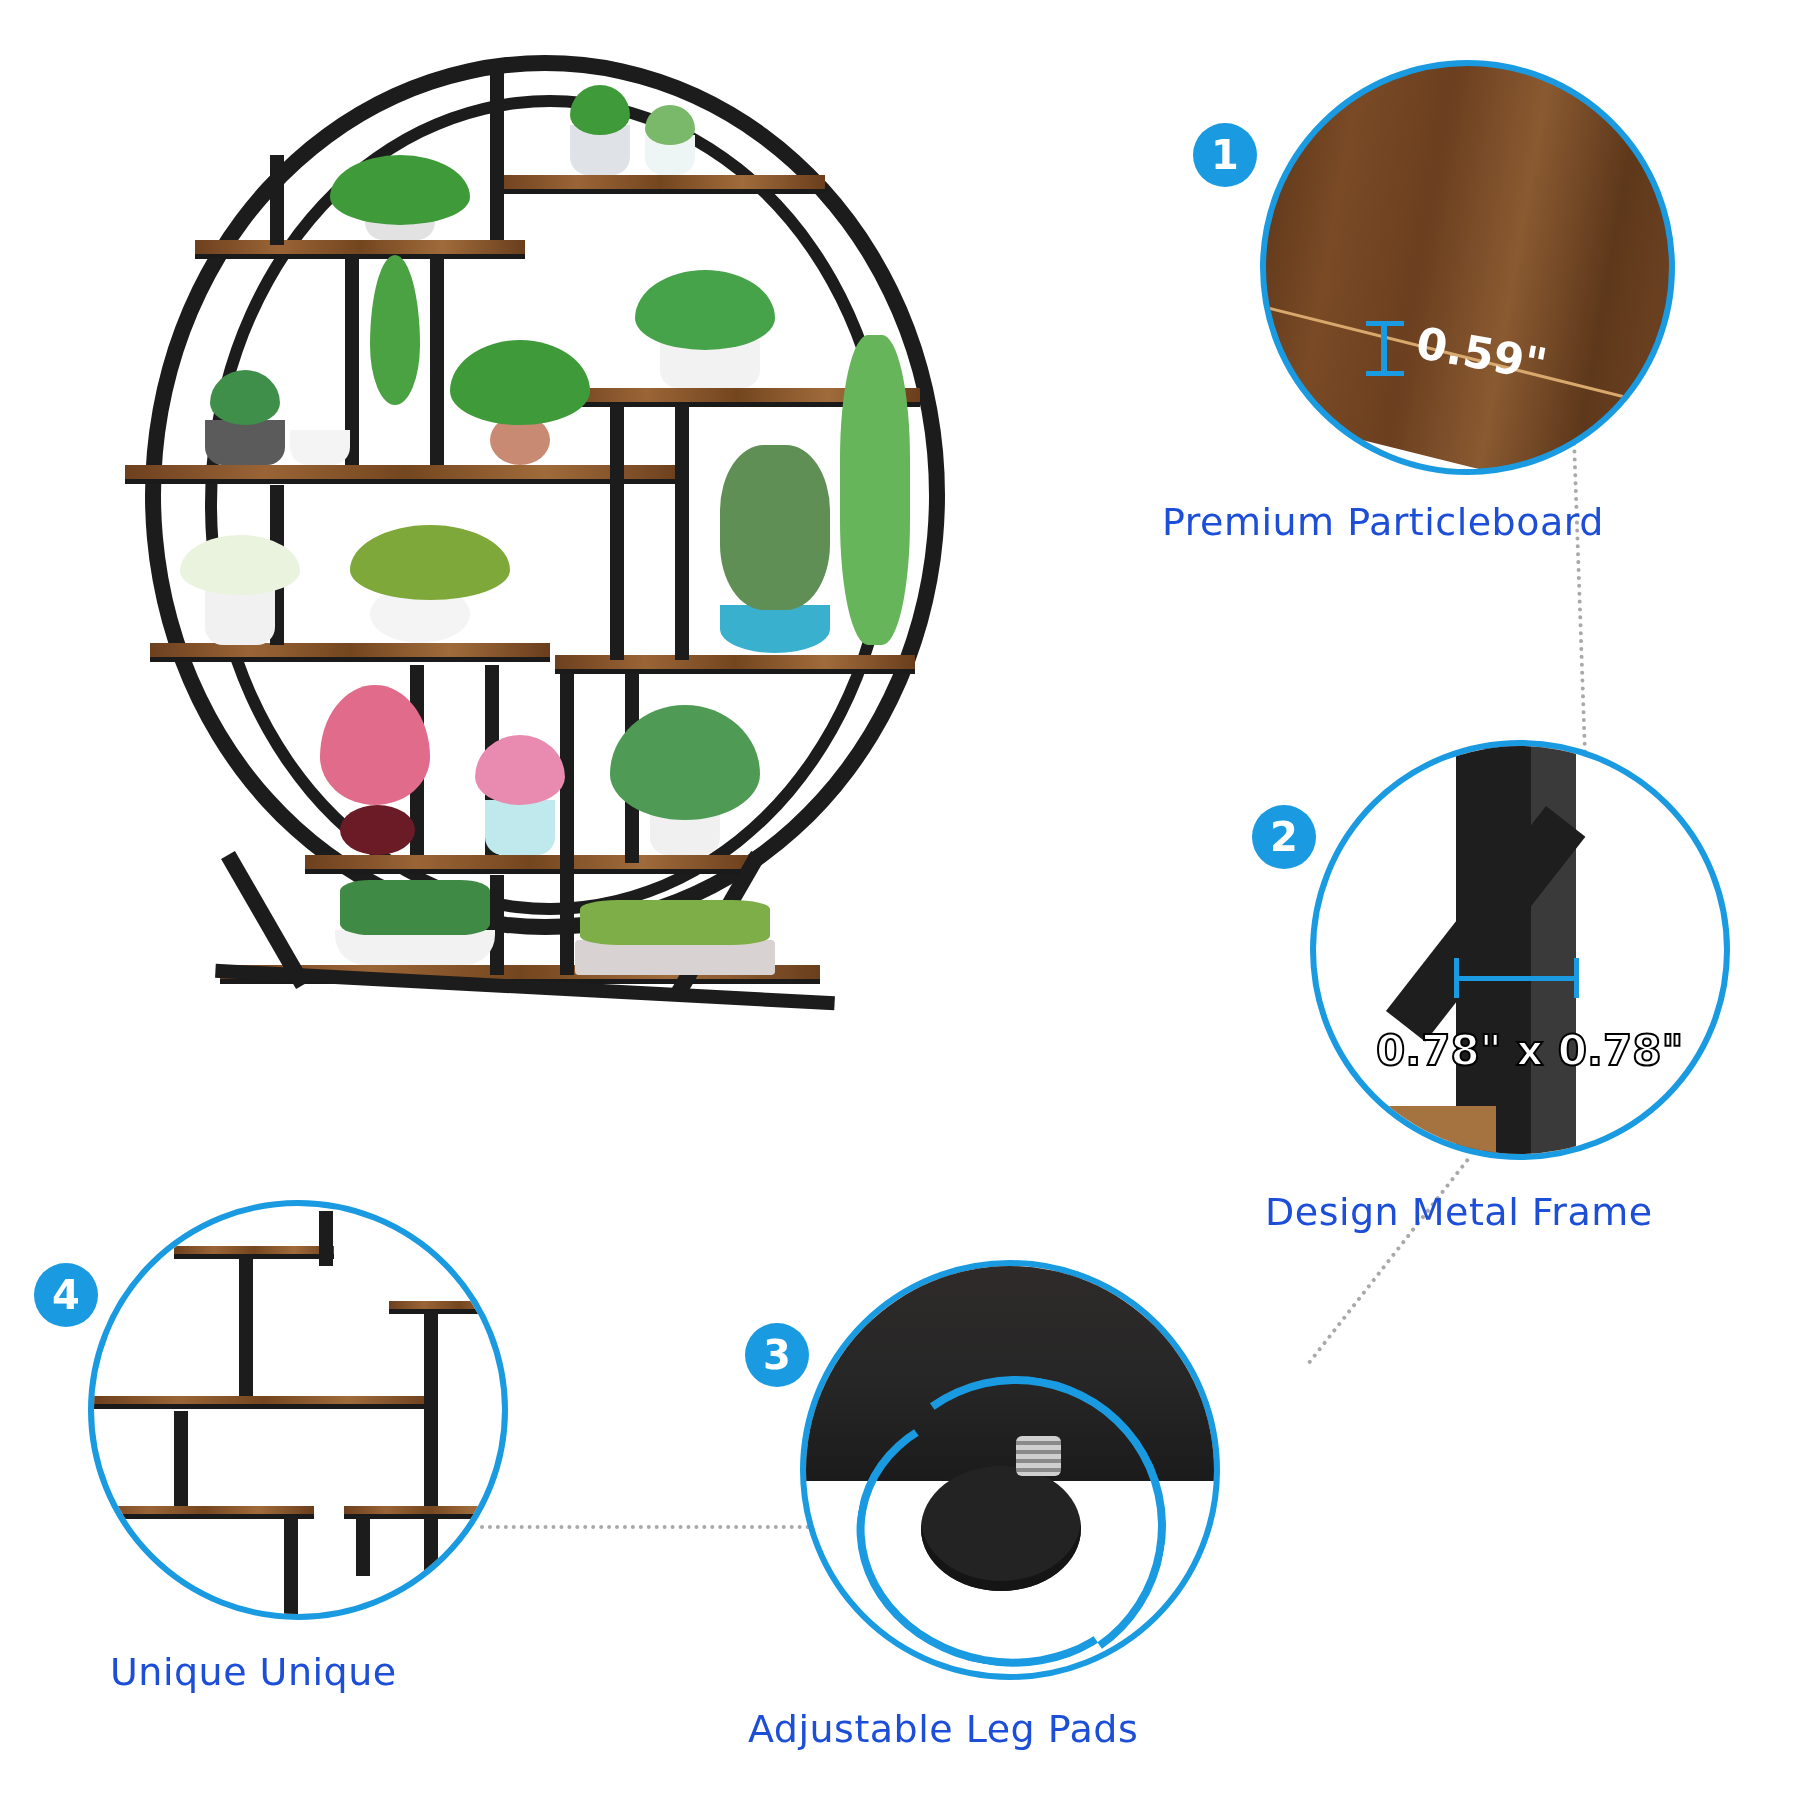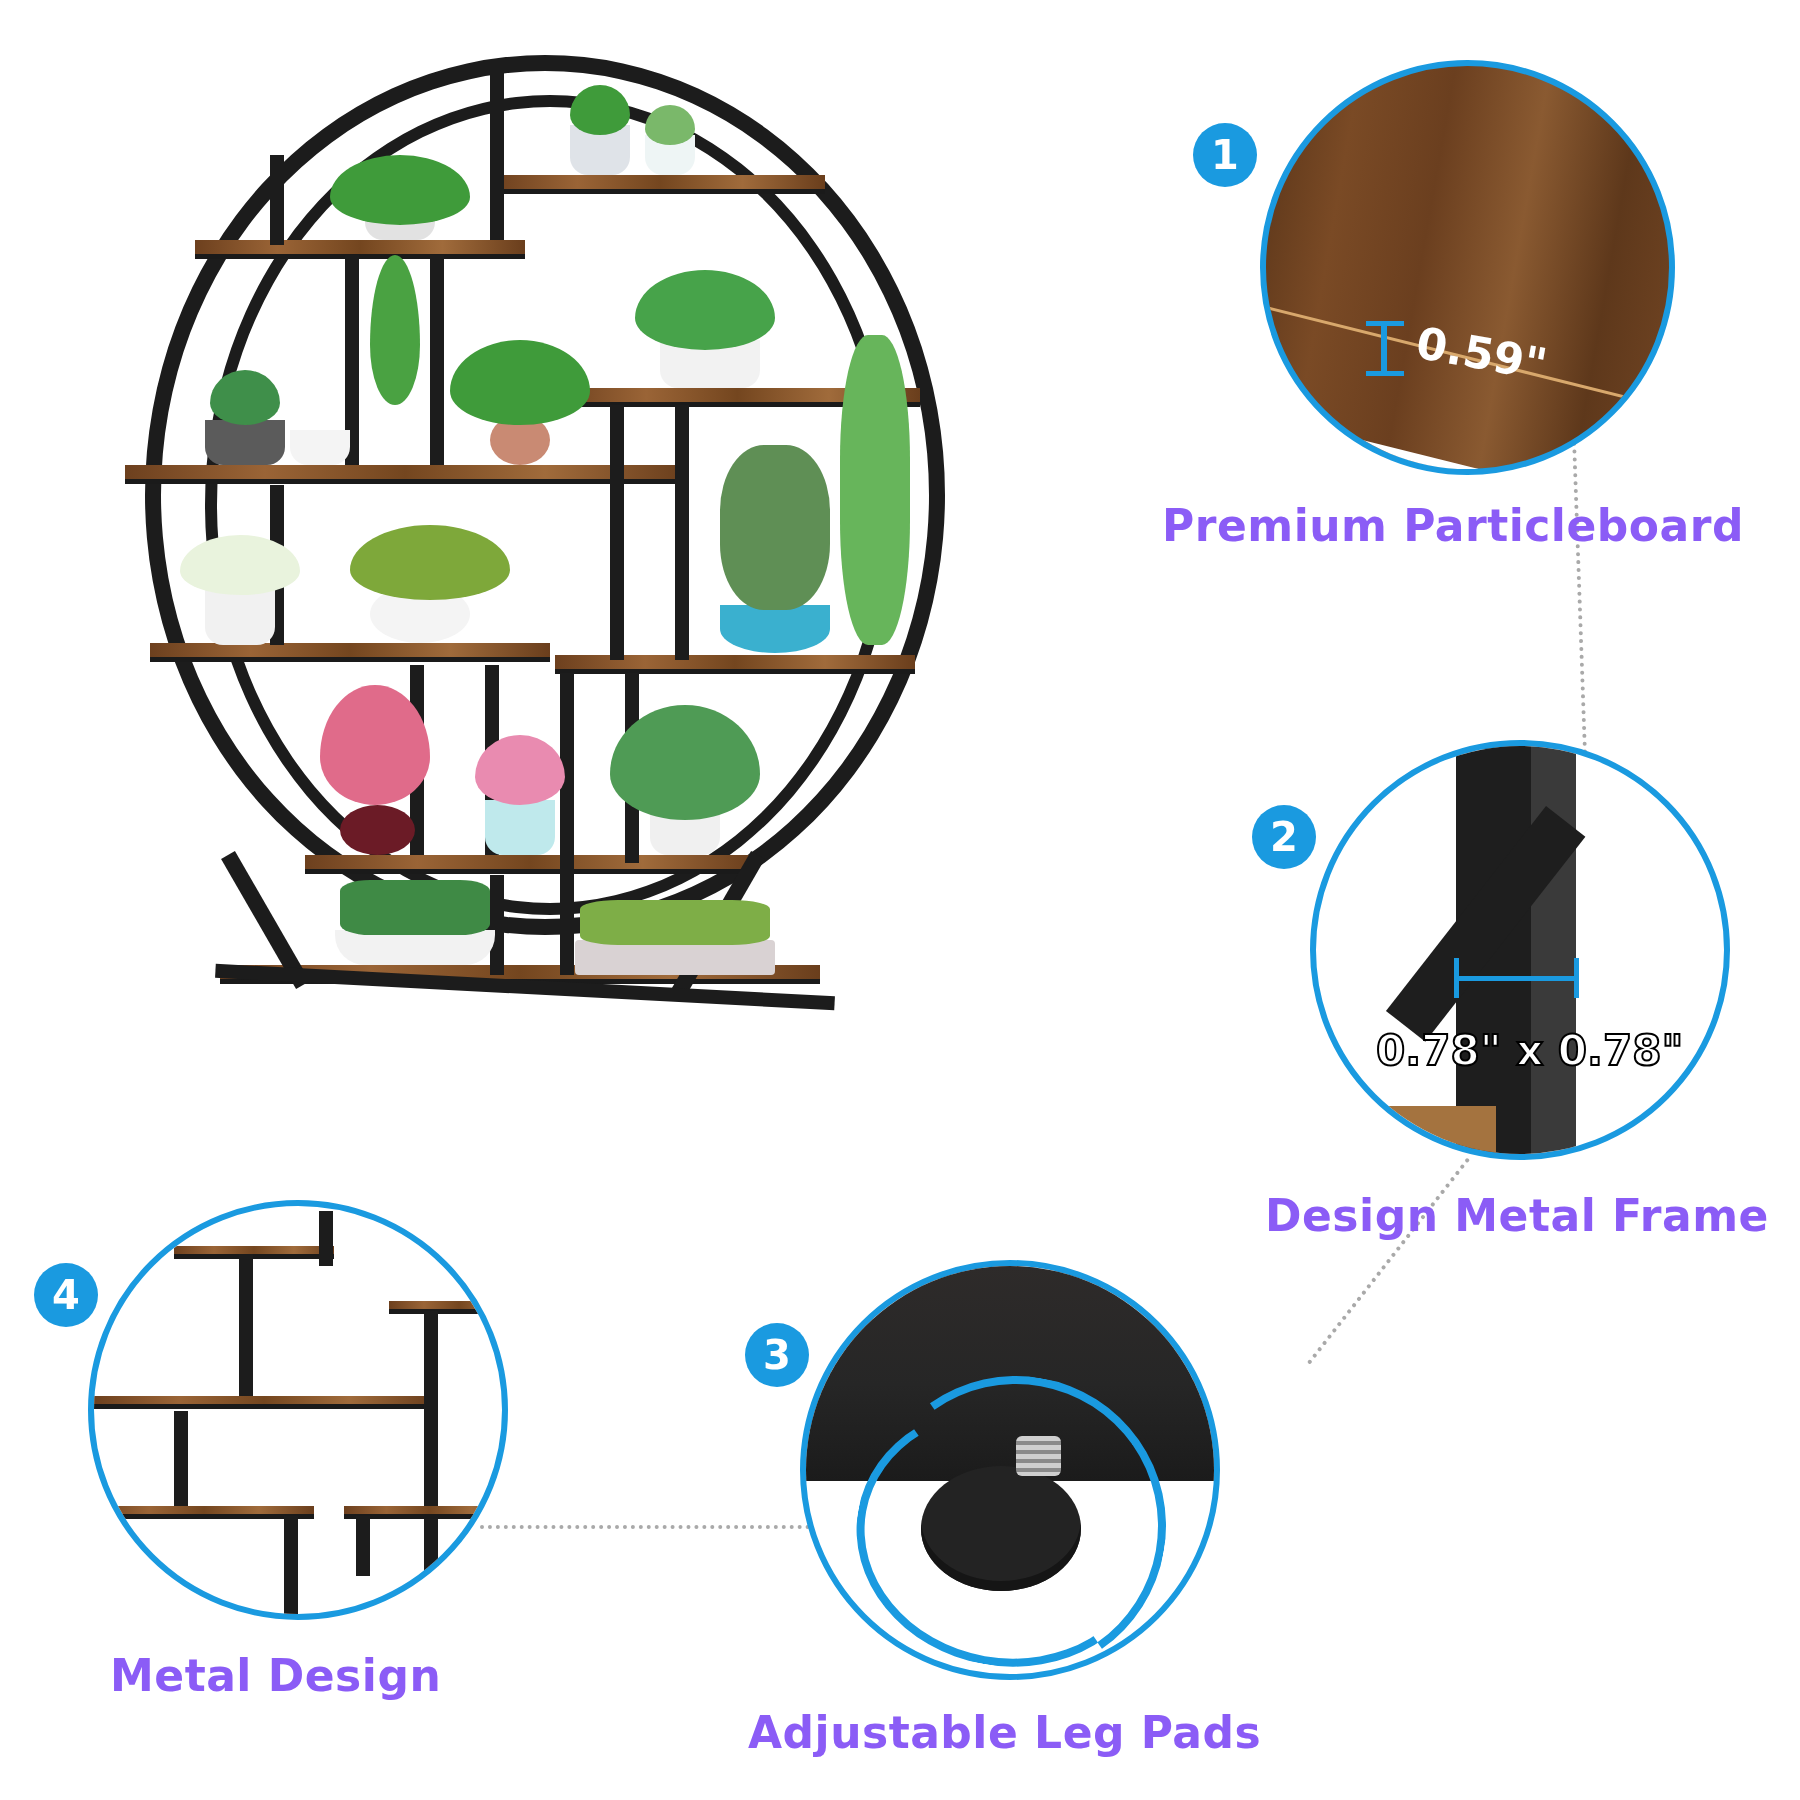--- a/index.html
+++ b/index.html
@@ -1,20 +1,20 @@
 <!DOCTYPE html>
 <html><head>
 <meta charset="utf-8">
 <style>
   html,body{margin:0;padding:0;background:#ffffff;}
   body{width:1800px;height:1800px;position:relative;overflow:hidden;font-family:"DejaVu Sans","Liberation Sans",sans-serif;}
   .abs{position:absolute;}
   .badge{position:absolute;width:64px;height:64px;border-radius:50%;background:#1a9ae0;color:#fff;font-weight:bold;font-size:40px;display:flex;align-items:center;justify-content:center;}
   .feature-circle{position:absolute;border:6px solid #1a9ae0;border-radius:50%;overflow:hidden;background:#fff;box-sizing:border-box;}
-  .label{position:absolute;font-weight:bold;color:#8b5cf6;font-size:44px;white-space:nowrap;letter-spacing:0.5px;}
+  .label{position:absolute;font-weight:normal;color:#1d4ed8;font-size:38px;white-space:nowrap;letter-spacing:0.5px;}
   .dots{position:absolute;border-top:4px dotted #a9a9a9;transform-origin:0 0;}
   .wood{background:linear-gradient(100deg,#5a3519 0%,#7a4a25 20%,#6b3f1f 40%,#8a5a31 60%,#5e381b 80%,#724523 100%);}
   .woodbar{position:absolute;height:14px;background:linear-gradient(90deg,#6d401e,#9a6436,#74461f,#a06b3b,#6a3e1c);border-bottom:5px solid #1a1a1a;}
   .post{position:absolute;background:#1c1c1c;}
   .pot{position:absolute;border-radius:0 0 18px 18px;}
   .leaf{position:absolute;border-radius:50% 50% 50% 50%/60% 60% 40% 40%;background:#3f9b3a;}
 </style>
 </head>
 <body>
 
@@ -137,13 +137,13 @@
   <div class="post" style="left:145px;top:48px;width:14px;height:150px;"></div>
   <div class="woodbar" style="left:0;top:190px;width:340px;height:8px;"></div>
   <div class="woodbar" style="left:295px;top:95px;width:140px;height:8px;"></div>
   <div class="post" style="left:330px;top:105px;width:14px;height:320px;"></div>
   <div class="post" style="left:80px;top:205px;width:14px;height:100px;"></div>
   <div class="woodbar" style="left:0;top:300px;width:220px;height:8px;"></div>
   <div class="woodbar" style="left:250px;top:300px;width:170px;height:8px;"></div>
   <div class="post" style="left:190px;top:310px;width:14px;height:120px;"></div>
   <div class="post" style="left:262px;top:310px;width:14px;height:60px;"></div>
 </div>
-<div class="label" style="left:110px;top:1650px;">Metal Design</div>
+<div class="label" style="left:110px;top:1650px;">Unique Unique</div>
 
 </body></html>

